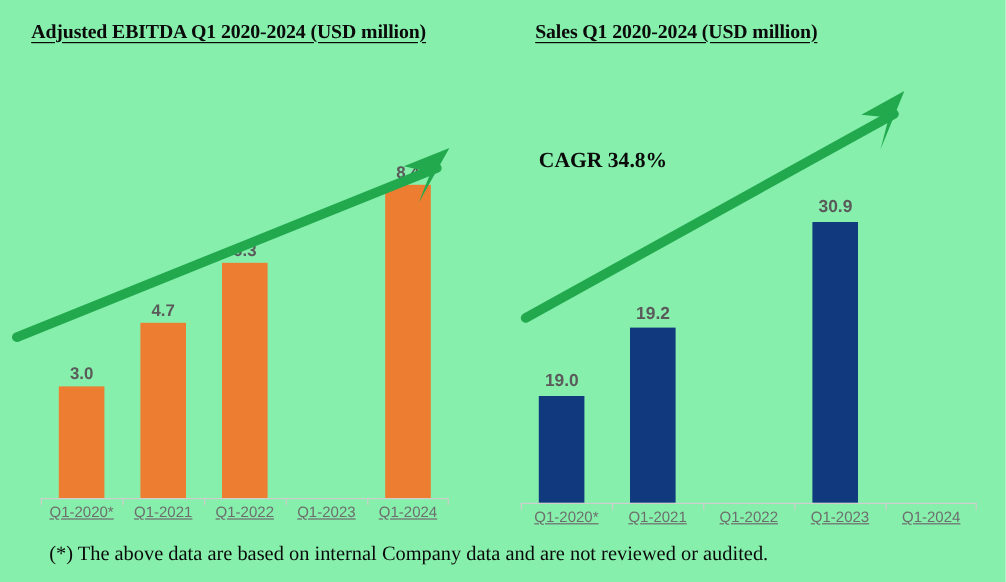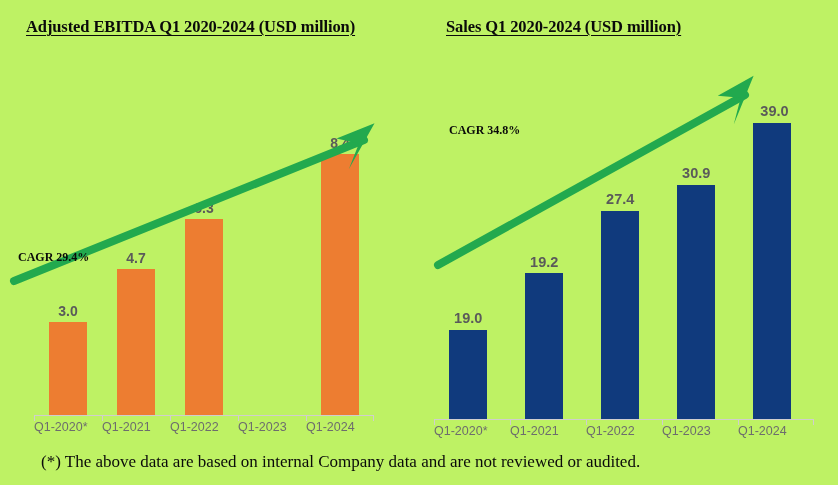--- a/index.html
+++ b/index.html
@@ -10,21 +10,21 @@
   body {
     width: 838px;
     height: 485px;
     position: relative;
     font-family: "Liberation Serif", serif;
     overflow: hidden;
   }
   .page {
     position: absolute;
     inset: 0;
-    background: #bef264;
+    background: #86efac;
   }
 
   
   .chart-title {
     position: absolute;
     font-family: "Liberation Serif", serif;
     font-weight: bold;
     font-size: 16.5px;
     color: #0a0a0a;
     text-decoration: underline;
@@ -102,33 +102,34 @@
   }
 
   .cat-labels {
     position: absolute;
     display: flex;
   }
   #cats-left  { left: 34px;  top: 420px; width: 340px; }
 
   .cat-label {
     flex: 1 1 0;
-    text-align: left;
+    text-align: center;
     font-family: "Liberation Sans", sans-serif;
     font-size: 12.5px;
     color: #6d6d6d;
     white-space: nowrap;
+    text-decoration: underline;
   }
 
   
   .cagr-label {
     position: absolute;
     font-family: "Liberation Serif", serif;
     font-weight: bold;
-    font-size: 12px;
+    font-size: 18px;
     color: #0a0a0a;
     white-space: nowrap;
   }
   #cagr-left  { left: 18px;  top: 200px; }
   #cagr-right { left: 449px; top: 123px; }
 
   
   #footnote {
     position: absolute;
     left: 41px;
@@ -186,45 +187,36 @@
       <div class="cat-label">Q1-2024</div>
     </div>
 
     <svg class="plot-svg" viewBox="0 0 418 395" preserveAspectRatio="none">
       <g>
         <line x1="14" y1="231" x2="364" y2="90" stroke="#22A94E" stroke-width="8" stroke-linecap="round"></line>
         <polygon points="382,80 341,80 360,93 341,113" fill="#22A94E" transform="rotate(-21.9 361 96)"></polygon>
       </g>
     </svg>
 
-    <div class="cagr-label" id="cagr-left">CAGR 29.4%</div>
   </div>
 
   <div class="chart-panel" id="chart-right">
 
     <div class="bars-area" id="bars-right">
       <div class="bar-slot" style="left:0%;   width:20%;">
         <div class="bar bar-blue" style="left:20%; width:50%; height:26.8%;"></div>
         <div class="bar-value" style="left:45%; bottom:27.9%;">19.0</div>
       </div>
       <div class="bar-slot" style="left:20%;  width:20%;">
         <div class="bar bar-blue" style="left:20%; width:50%; height:43.6%;"></div>
         <div class="bar-value" style="left:45%; bottom:44.7%;">19.2</div>
       </div>
-      <div class="bar-slot" style="left:40%;  width:20%;">
-        <div class="bar bar-blue" style="left:20%; width:50%; height:62.3%;"></div>
-        <div class="bar-value" style="left:45%; bottom:63.4%;">27.4</div>
-      </div>
       <div class="bar-slot" style="left:60%;  width:20%;">
         <div class="bar bar-blue" style="left:20%; width:50%; height:70.2%;"></div>
         <div class="bar-value" style="left:45%; bottom:71.3%;">30.9</div>
-      </div>
-      <div class="bar-slot" style="left:80%;  width:20%;">
-        <div class="bar bar-blue" style="left:20%; width:50%; height:88.7%;"></div>
-        <div class="bar-value" style="left:48%; bottom:89.8%;">39.0</div>
       </div>
     </div>
 
     <div class="axis-line" style="top:369px; left:14px; width:380px;">
       <div class="tick" style="left:0px;"></div>
       <div class="tick" style="left:76px;"></div>
       <div class="tick" style="left:152px;"></div>
       <div class="tick" style="left:228px;"></div>
       <div class="tick" style="left:304px;"></div>
       <div class="tick" style="left:379px;"></div>

